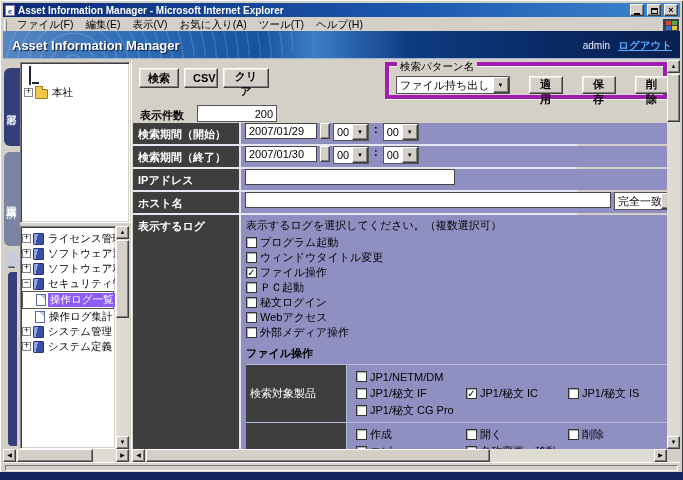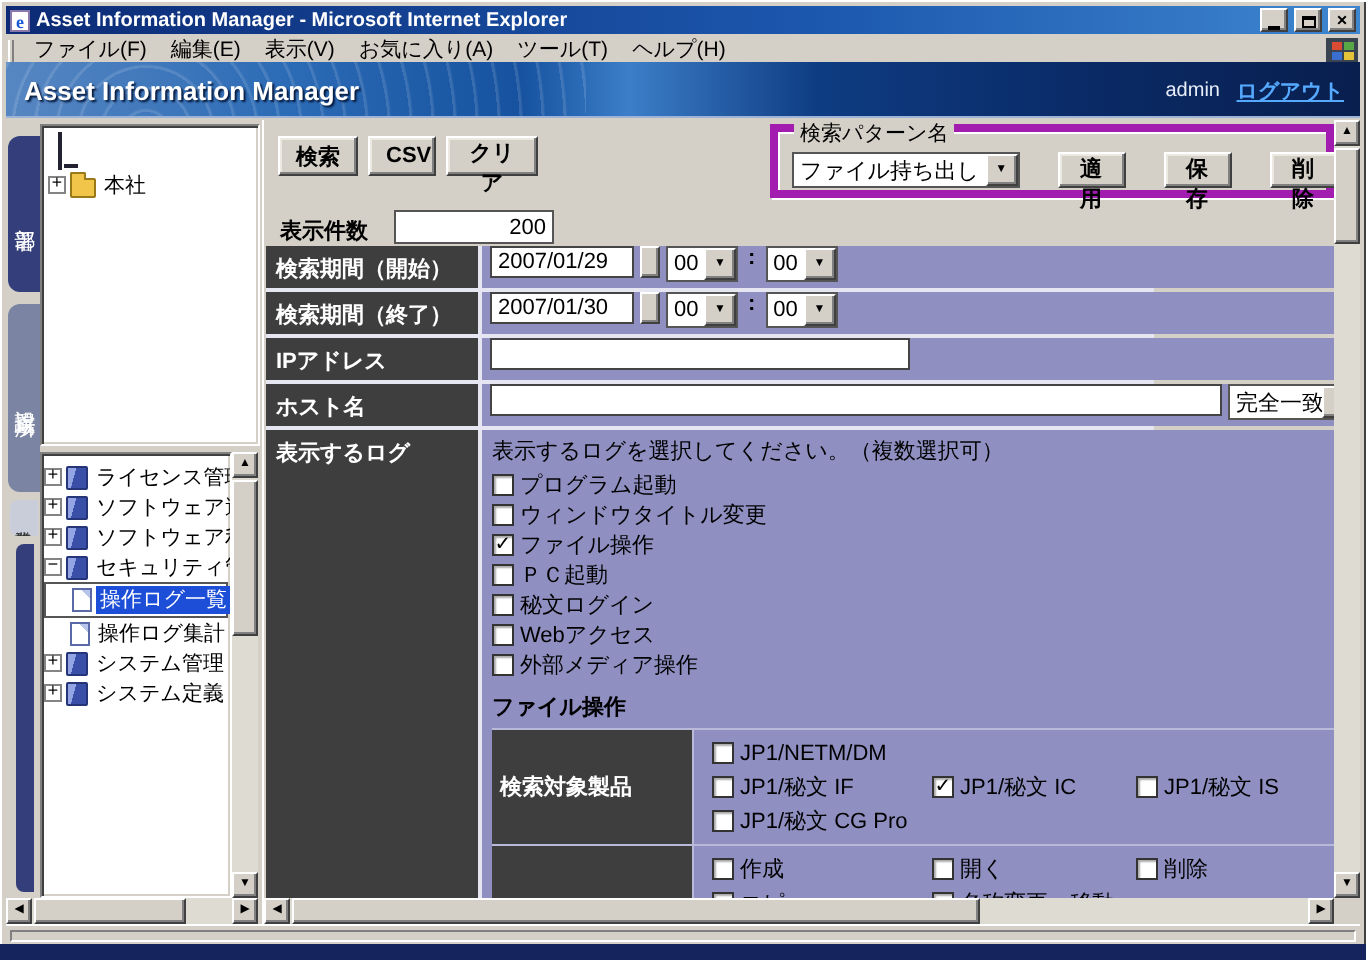--- a/index.html
+++ b/index.html
@@ -36,21 +36,21 @@
 #tab-busho{top:8px;height:78px;background:#333e7a}
 #tab-setchi{top:92px;height:94px;background:#7b84a2}
 #tab-gyomu{top:190px;height:18px;background:#c9cdd9;color:#333;font-size:8.5px;width:14px;left:2px;border-radius:4px 0 0 4px;letter-spacing:0}
 .navybar{position:absolute;left:5px;top:212px;width:9px;height:174px;background:#333e7a;border-radius:4px 0 0 4px}
 .tree-box{position:absolute;background:#fff;border:1px solid;border-color:#808080 #fff #fff #808080;box-shadow:inset 1px 1px 0 #404040,inset -1px -1px 0 #d4d0c8;overflow:hidden}
 #tree-org{left:17px;top:2px;width:110px;height:161px;padding:4px 3px}
 #tree-menu{left:17px;top:166px;width:96px;height:223px;padding:4px 1px}
 .titem{display:flex;align-items:center;height:15px;gap:2px;font-size:10.5px;white-space:nowrap;color:#000}
 .titem.child{padding-left:13px}
 .titem .lbl{padding:0 2px}
-.titem.sel .lbl{background:#1d4ed8;color:#fff}
+.titem.sel .lbl{background:#8b5cf6;color:#fff}
 .plus{flex:0 0 9px;width:9px;height:9px;border:1px solid #848484;background:#fff;font:9px/7px "Liberation Mono","DejaVu Sans Mono",monospace;text-align:center;color:#000}
 .book{flex:0 0 11px;width:11px;height:12px;background:linear-gradient(105deg,#93a5e4 0 4px,#3a4fa8 4px);border:1px solid #253578;border-radius:1px}
 .page{flex:0 0 10px;width:10px;height:12px;background:linear-gradient(225deg,#b9c4ea 0 3px,#fff 3px);border:1px solid #5a6aa8}
 .pc-icon{width:14px;height:13px;position:relative;margin:0 0 1px 5px}
 .pc-icon .scr{width:12px;height:9px;border:1px solid #223;background:#2d7dd8;box-shadow:inset 1px 1px 0 #bfe0ff}
 .pc-icon::after{content:"";position:absolute;left:3px;bottom:0;width:7px;height:2px;background:#223}
 .folder{flex:0 0 13px;width:13px;height:10px;background:#f0c54a;border:1px solid #9a7a18;border-radius:1px;position:relative;margin-top:2px}
 .folder::before{content:"";position:absolute;left:-1px;top:-4px;width:6px;height:3px;background:#f0c54a;border:1px solid #9a7a18;border-bottom:none;border-radius:1px 1px 0 0}
 
 
@@ -93,21 +93,21 @@
 .ip{width:210px}
 .host{width:366px}
 .sel-match{width:64px;margin-left:auto}
 .fval.logs{display:block;padding:3px 5px 6px}
 .hint{font-size:11px;margin-bottom:2px}
 .cbline{display:flex;align-items:center;height:15px;gap:3px;font-size:11px}
 .cb{width:11px;height:11px;background:#fff;border:1px solid #333;box-shadow:inset 1px 1px 1px #aaa;flex:0 0 11px;font:bold 10px/9px "DejaVu Sans",sans-serif;text-align:center;color:#000}
 .cb.on::after{content:"✓"}
 .subtitle{font-weight:bold;font-size:11px;margin:6px 0 3px}
 .ntable{display:grid;grid-template-columns:100px 1fr;gap:1px;background:#b9b9da;border-top:1px solid #b9b9da;margin-top:1px}
-.nlabel{background:#3e3e3e;color:#fff;font-weight:bold;font-size:11px;padding:4px;display:flex;align-items:center}
+.nlabel{background:#3e3e3e;color:#fff;font-weight:normal;font-size:11px;padding:4px;display:flex;align-items:center}
 .nval{background:#8f8fc2;padding:3px 9px}
 .nval.acts{padding:0}
 .prow{display:grid;grid-template-columns:110px 102px 1fr;align-items:center;height:17px}
 .grp{padding:3px 9px}
 
 
 .status{position:absolute;left:3px;top:462px;right:3px;height:10px;background:#d4d0c8;border-top:1px solid #fff}
 .status i{position:absolute;left:2px;right:2px;top:2px;bottom:1px;border:1px solid;border-color:#808080 #fff #fff #808080;display:block}
 .bottombar{position:absolute;left:0;top:472px;width:683px;height:8px;background:#16245e}
 </style>

